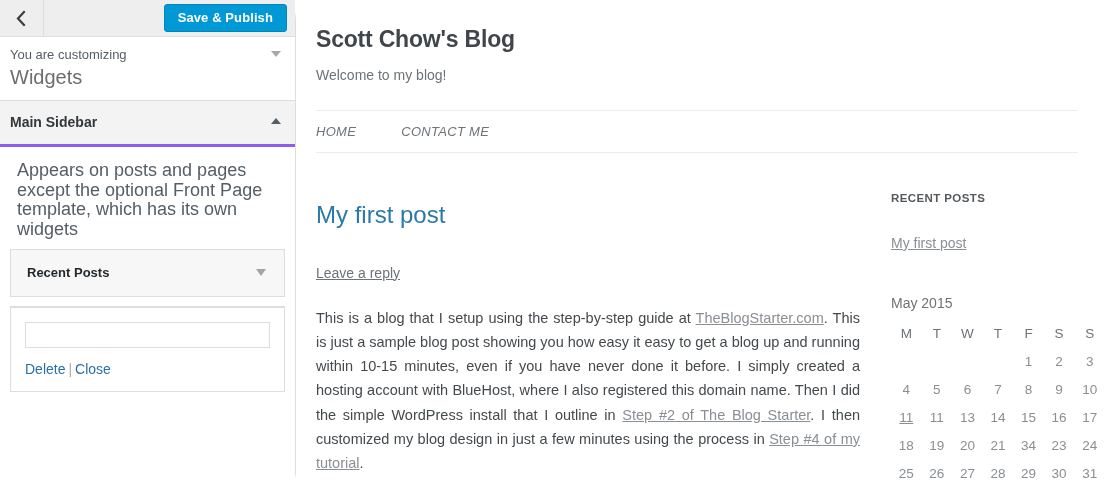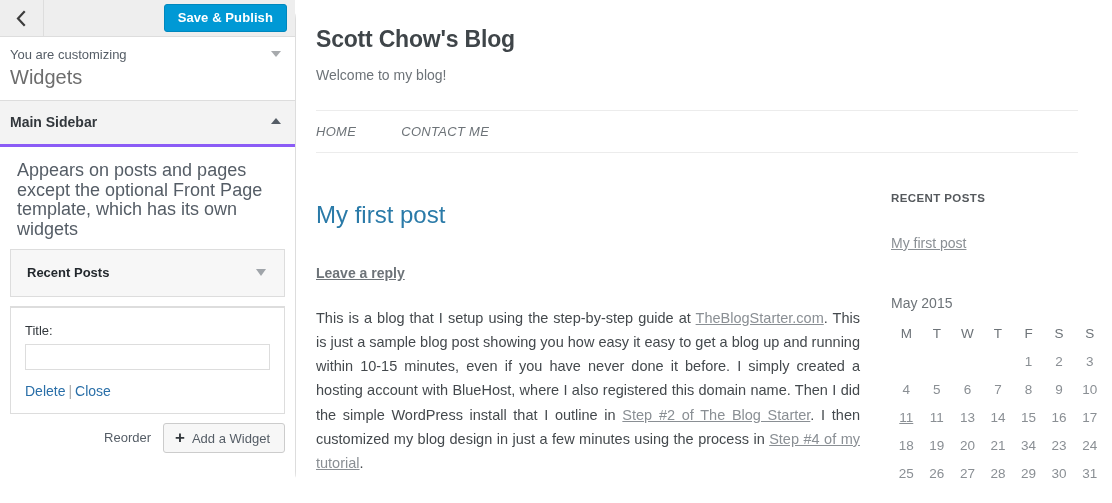--- a/index.html
+++ b/index.html
@@ -295,21 +295,20 @@
   .article { width: 544px; flex: 0 0 544px; }
   .post-title {
     font-size: 24px;
     color: #2a7aa8;
     font-weight: 400;
     line-height: 29px;
   }
   .post-meta {
     margin-top: 36px;
     font-size: 14px;
-    font-weight: bold;
   }
   .post-meta a {
     color: #6d7378;
     text-decoration: underline;
     cursor: pointer;
   }
   .post-body {
     margin-top: 25px;
     font-size: 14.5px;
     line-height: 24.2px;
@@ -410,35 +409,27 @@
         <div class="widget-top">
           <div class="widget-title">Recent Posts</div>
           <div class="widget-toggle">
             <span class="tri-down"></span>
           </div>
         </div>
       </div>
 
       <div class="widget">
         <div class="widget-inside">
-          <label class="widget-label">Title:</label>
           <input class="widget-input" type="text" value="" style="">
           <div class="widget-actions">
             <a>Delete</a><span class="sep">|</span><a>Close</a>
           </div>
         </div>
       </div>
 
-      <div class="cz-footer">
-        <span class="cz-reorder">Reorder</span>
-        <button class="cz-addwidget">
-          <span class="plus-icon">+</span>
-          <span>Add a Widget</span>
-        </button>
-      </div>
     </div>
   </div>
 
   <div class="preview">
     <div class="site-inner">
 
       <div class="site-header">
         <h1 class="site-title">Scott Chow's Blog</h1>
         <div class="site-desc">Welcome to my blog!</div>
       </div>

